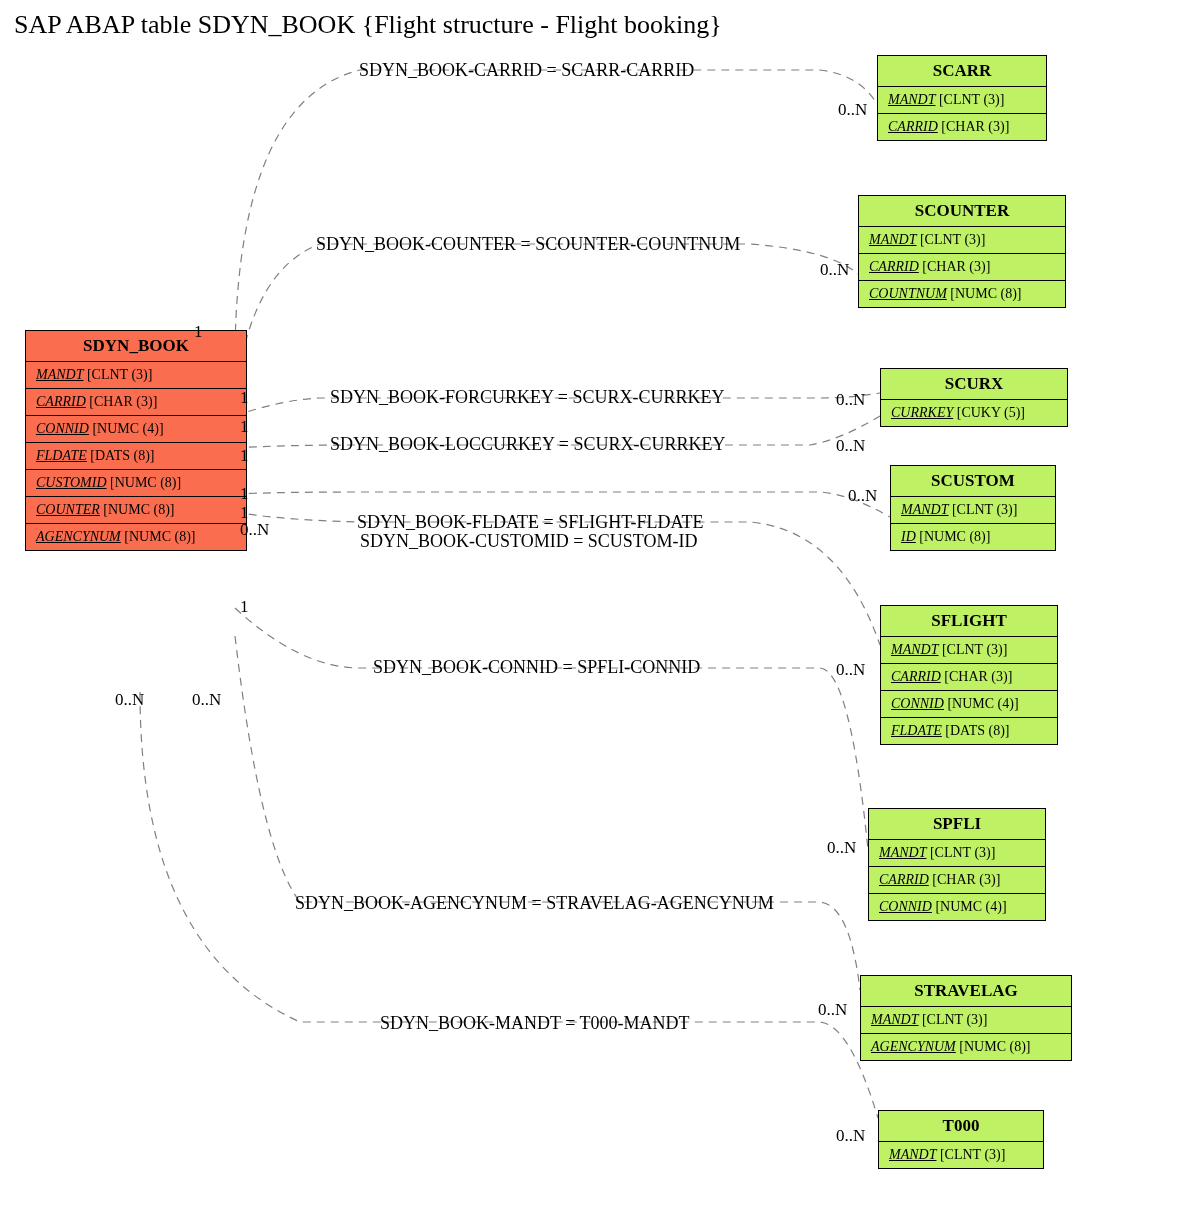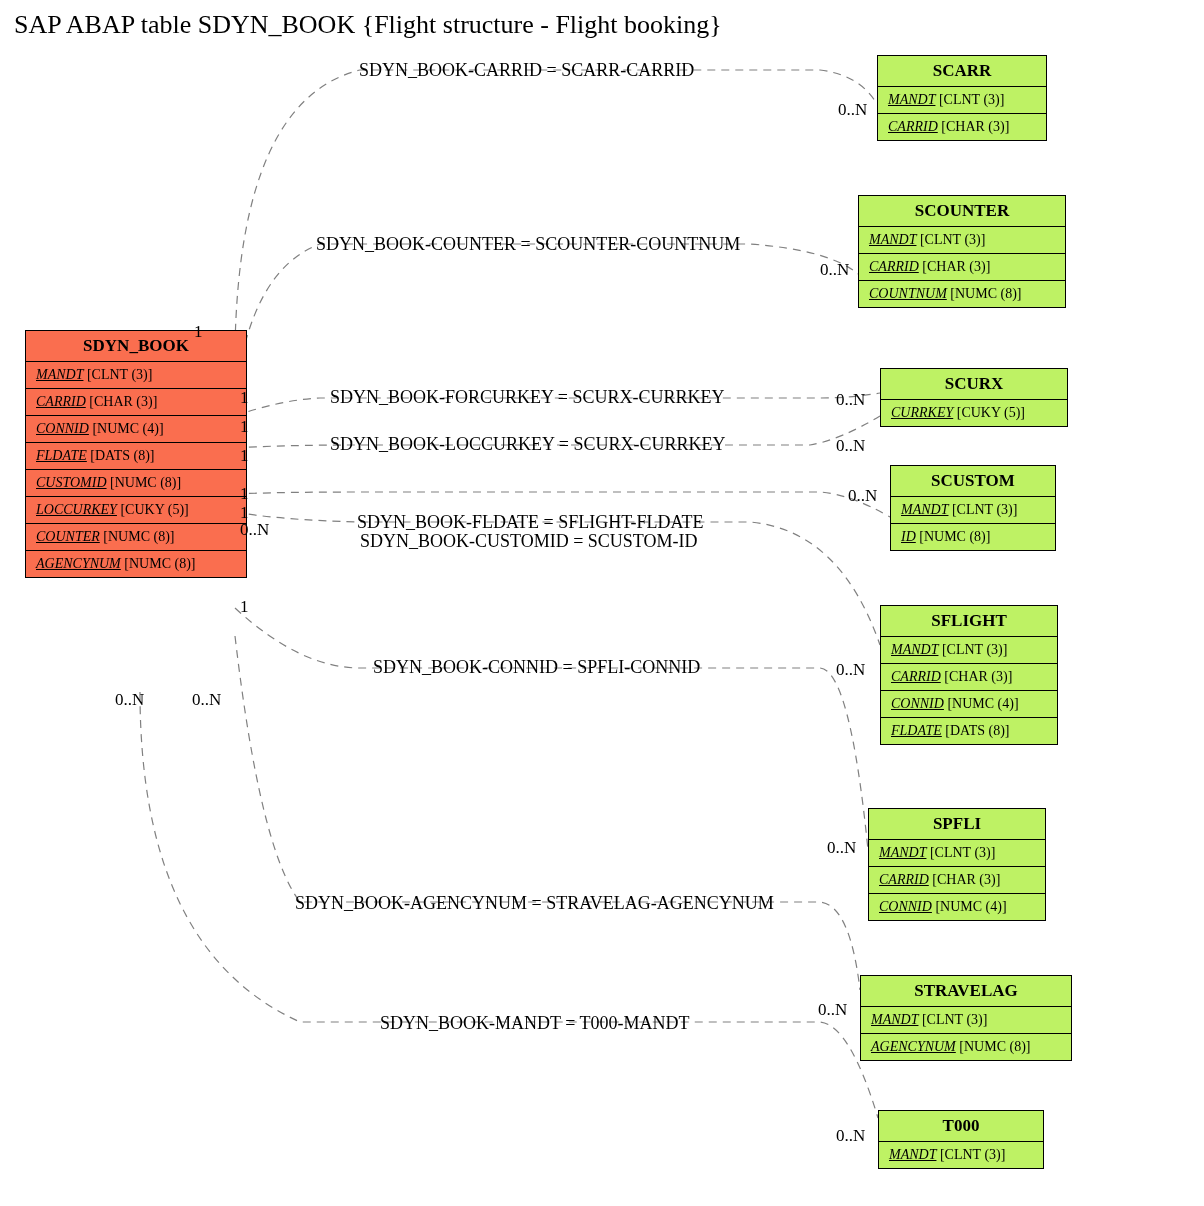--- a/index.html
+++ b/index.html
@@ -82,21 +82,20 @@
   </g>
 </svg>
 
 <div class="entity main-ent" style="left:15px; top:330px; width:220px;margin-left:10px;">
   <div class="hdr">SDYN_BOOK</div>
   <div class="row"><span class="key">MANDT</span> <span>[CLNT (3)]</span></div>
   <div class="row"><span class="key">CARRID</span> <span>[CHAR (3)]</span></div>
   <div class="row"><span class="key">CONNID</span> <span>[NUMC (4)]</span></div>
   <div class="row"><span class="key">FLDATE</span> <span>[DATS (8)]</span></div>
   <div class="row"><span class="key">CUSTOMID</span> <span>[NUMC (8)]</span></div>
-  <div class="row"><span class="key">LOCCURKEY</span> <span>[CUKY (5)]</span></div>
   <div class="row"><span class="key">COUNTER</span> <span>[NUMC (8)]</span></div>
   <div class="row"><span class="key">AGENCYNUM</span> <span>[NUMC (8)]</span></div>
 </div>
 
 <div class="entity ref-ent" style="left:877px; top:55px; width:168px;">
   <div class="hdr">SCARR</div>
   <div class="row"><span class="key">MANDT</span> <span>[CLNT (3)]</span></div>
   <div class="row"><span class="key">CARRID</span> <span>[CHAR (3)]</span></div>
 </div>
 

